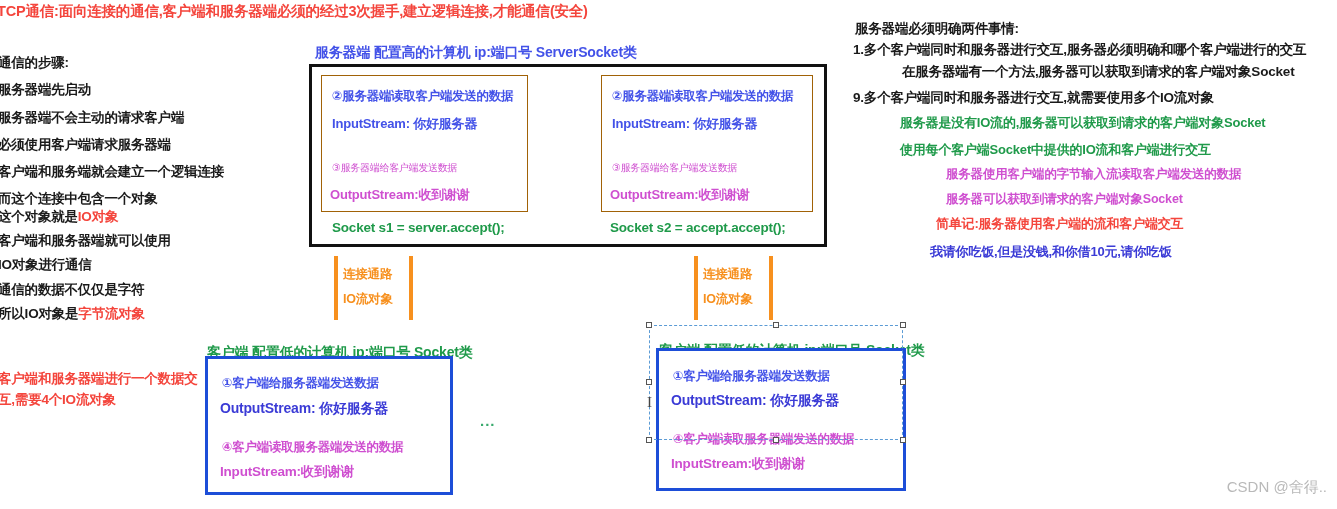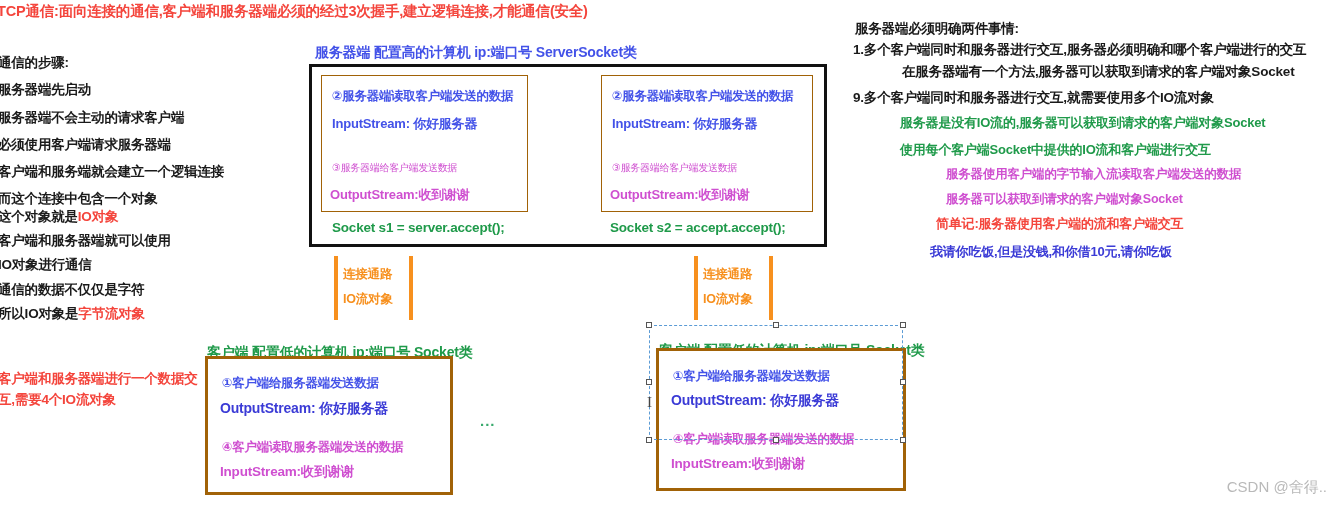--- a/index.html
+++ b/index.html
@@ -34,21 +34,21 @@
   .srv-l3{font-size:10px;font-weight:normal;color:#cf4fd0;letter-spacing:-0.3px;}
   .srv-l4{font-size:13px;font-weight:bold;color:#cf4fd0;letter-spacing:-0.2px;}
   .accept-line{font-size:13.5px;font-weight:bold;color:#1f9a4a;letter-spacing:-0.2px;}
 
   
   .conn-bar{position:absolute;width:4px;background:#f7901e;}
   .conn-label{position:absolute;font-size:12.5px;font-weight:bold;color:#f7901e;letter-spacing:-0.2px;white-space:nowrap;}
 
   
   .client-caption{position:absolute;font-size:14px;font-weight:bold;color:#1f9a4a;letter-spacing:-0.2px;white-space:nowrap;margin-top:12px;}
-  .client-box{position:absolute;border:3px solid #a16207;background:#fff;box-sizing:border-box;}
+  .client-box{position:absolute;border:3px solid #1d4ed8;background:#fff;box-sizing:border-box;}
   .cl-l1{font-size:12.5px;font-weight:bold;color:#4352e8;letter-spacing:-0.3px;}
   .cl-l2{font-size:14px;font-weight:bold;color:#3b3bd6;letter-spacing:-0.2px;}
   .cl-l3{font-size:12.5px;font-weight:bold;color:#cf4fd0;letter-spacing:-0.3px;}
   .cl-l4{font-size:13.5px;font-weight:bold;color:#cf4fd0;letter-spacing:-0.2px;}
   #ellipsis{left:480px;top:412px;font-size:15px;font-weight:bold;color:#3aaa6e;letter-spacing:1px;}
 
   
   #sel-rect{
     position:absolute;left:649px;top:325px;width:254px;height:115px;
     border:1px dashed #5b9bd5;box-sizing:border-box;pointer-events:none;

